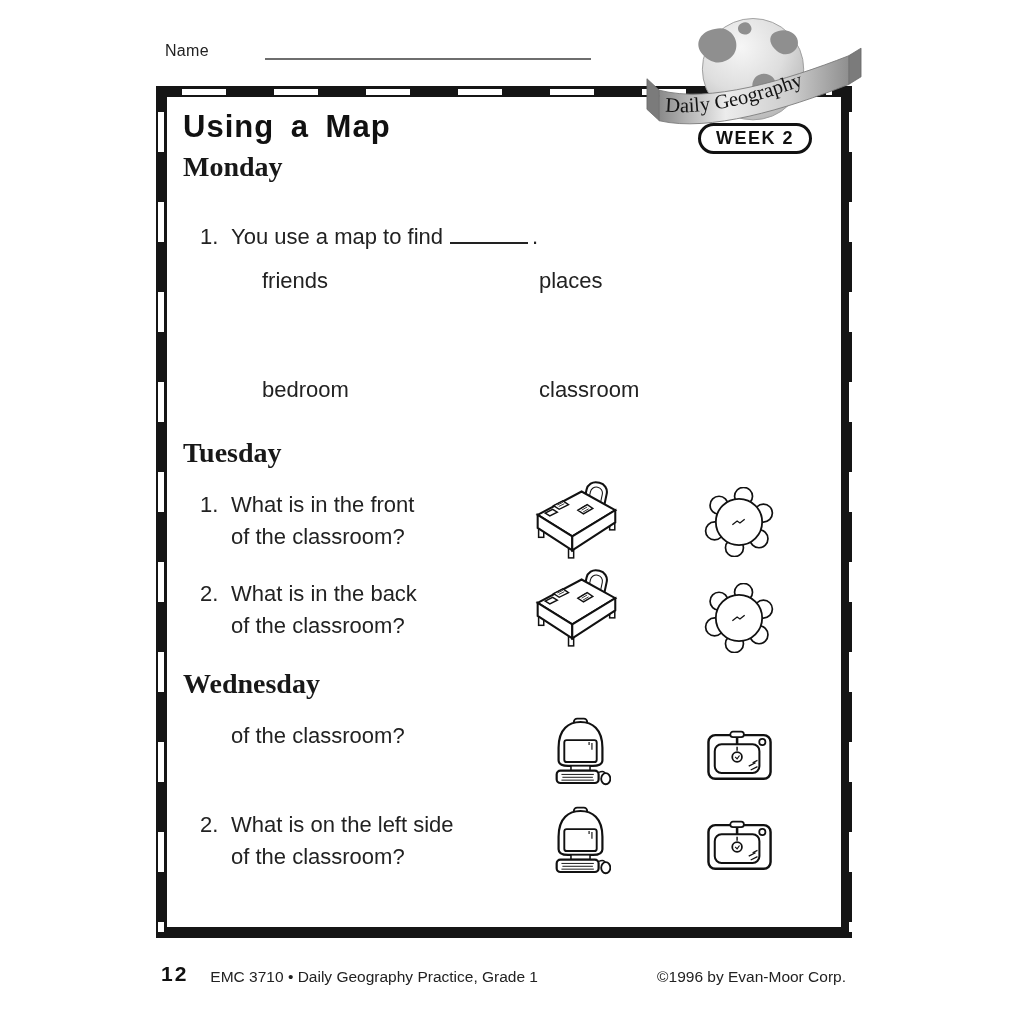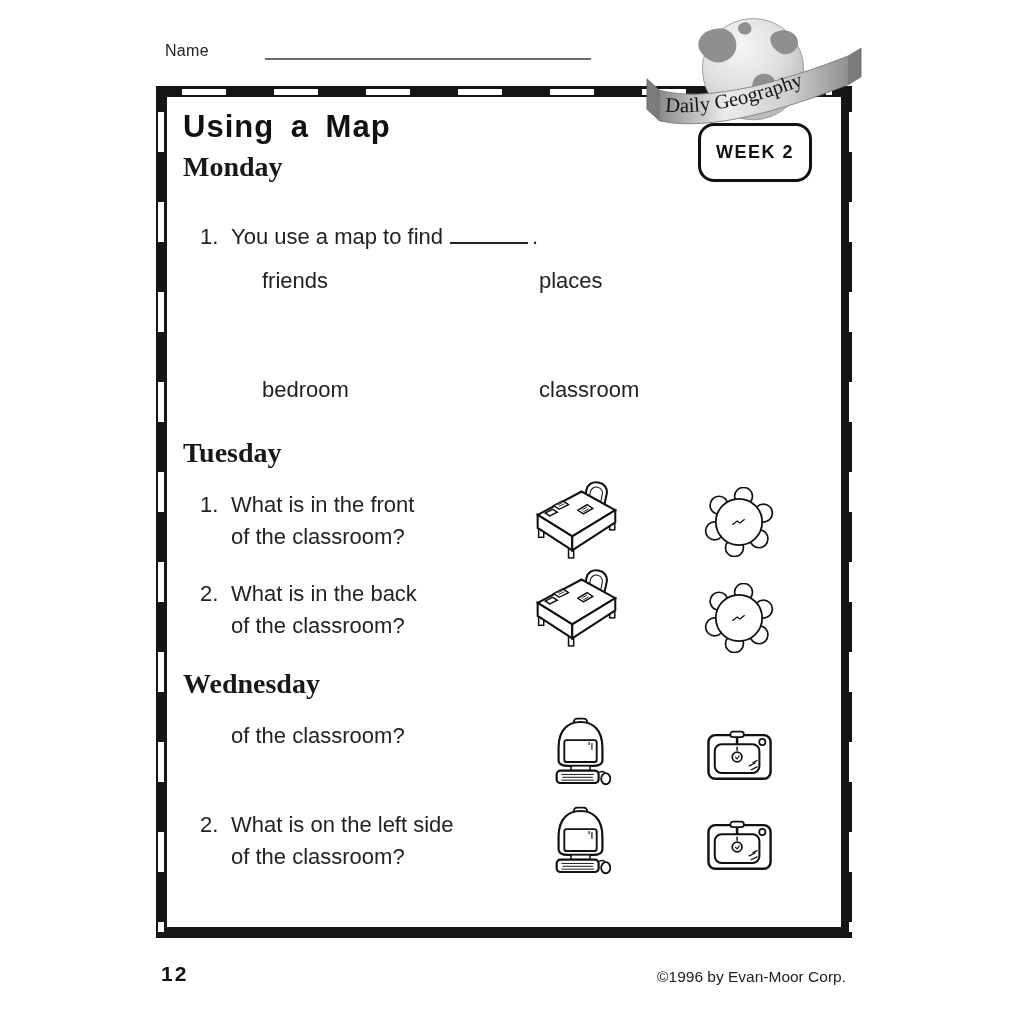--- a/index.html
+++ b/index.html
@@ -24,21 +24,21 @@
   .dash.left { left:158px; }
   .dash.right { left:849px; }
 
   .frame-inner { position:relative; width:100%; height:100%; }
 
   
   .logo { position:absolute; left:646px; top:14px; z-index:6; }
   .page-title { position:absolute; left:16px; top:12px; font-size:31px; font-weight:800;
                 letter-spacing:1px; word-spacing:7px; color:#111; }
   .week-badge { position:absolute; left:531px; top:26px; background:#fff; border:3.5px solid #111;
-                border-radius:16px; padding:16px 15px; font-size:18px; font-weight:800;
+                border-radius:16px; padding:2px 15px; font-size:18px; font-weight:800;
                 letter-spacing:1.5px; color:#111; z-index:7; }
 
   
   .day-heading { position:absolute; left:16px; font-family:"Liberation Serif", serif;
                  font-size:28px; font-weight:700; color:#181818; }
   .question { position:absolute; font-size:22px; color:#222; line-height:32px; }
   .qnum { display:inline-block; min-width:31px; }
   .qline2 { margin-left:31px; }
   .blank { display:inline-block; width:78px; border-bottom:2.5px solid #222; height:5px; margin:0 4px 0 7px; }
   .opts { position:absolute; font-size:22px; color:#222; }
@@ -228,14 +228,15 @@
   </div>
 </div>
 
 <div class="dash h top"></div>
 <div class="dash h bottom"></div>
 <div class="dash v left"></div>
 <div class="dash v right"></div>
 
 <div class="footer">
   <span class="page-num">12</span>
+  <span class="footer-left">EMC 3710 • Daily Geography Practice, Grade 1</span>
   <span class="footer-right">©1996 by Evan-Moor Corp.</span>
 </div>
 
 </body></html>

